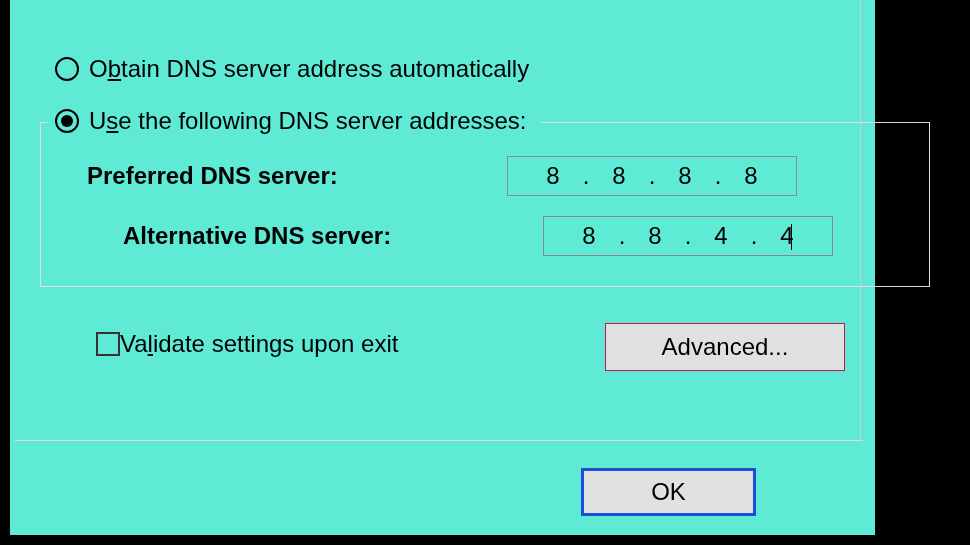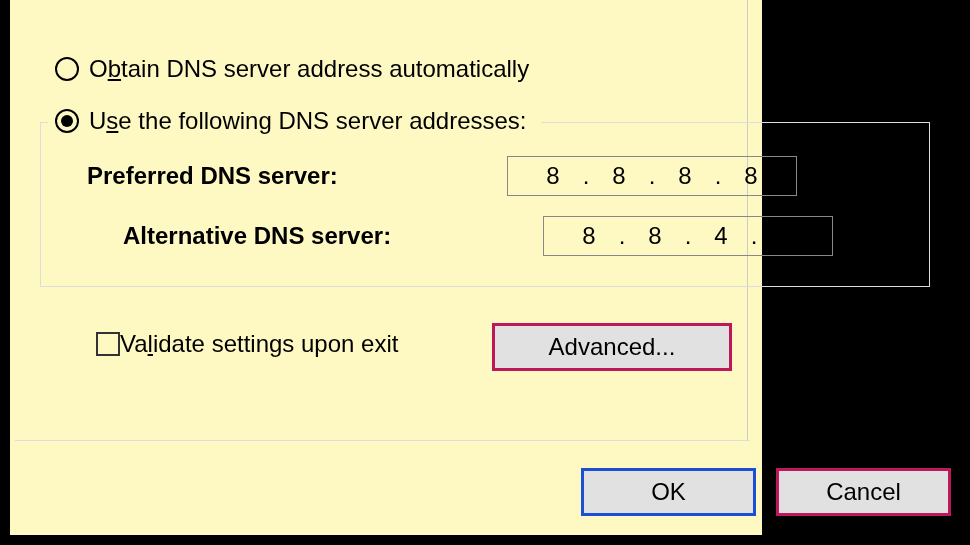--- a/index.html
+++ b/index.html
@@ -10,23 +10,23 @@
     background: #000;
     font-family: "Segoe UI", Tahoma, sans-serif;
     font-size: 24px;
     color: #000;
     overflow: hidden;
   }
   .window {
     position: absolute;
     left: 10px;
     top: 0;
-    width: 752px;
+    width: 865px;
     height: 535px;
-    background: #fef9c3;
+    background: #5eead4;
     box-sizing: border-box;
     padding: 0;
   }
   
   .inner-border {
     position: absolute;
     right: 14px;
     top: 0;
     width: 1px;
     height: 440px;
@@ -148,21 +148,21 @@
     height: 24px;
     border: 2px solid #333;
     box-sizing: border-box;
     flex: 0 0 auto;
   }
 
   .btn {
     position: absolute;
     height: 48px;
     background: #e1e1e1;
-    border: 3px solid #be185d;
+    border: 1px solid #be185d;
     box-sizing: border-box;
     display: flex;
     align-items: center;
     justify-content: center;
     font-size: 24px;
     cursor: default;
   }
   .btn.advanced {
     right: 30px;
     top: 323px;
@@ -257,17 +257,14 @@
     <span>
       <span>Ad</span><span class="ul">v</span><span>anced...</span>
     </span>
   </div>
 
   <div class="sep"></div>
 
   <div class="btn ok">
     <span>OK</span>
   </div>
-  <div class="btn cancel">
-    <span>Cancel</span>
-  </div>
 
 </div>
 
 </body></html>

